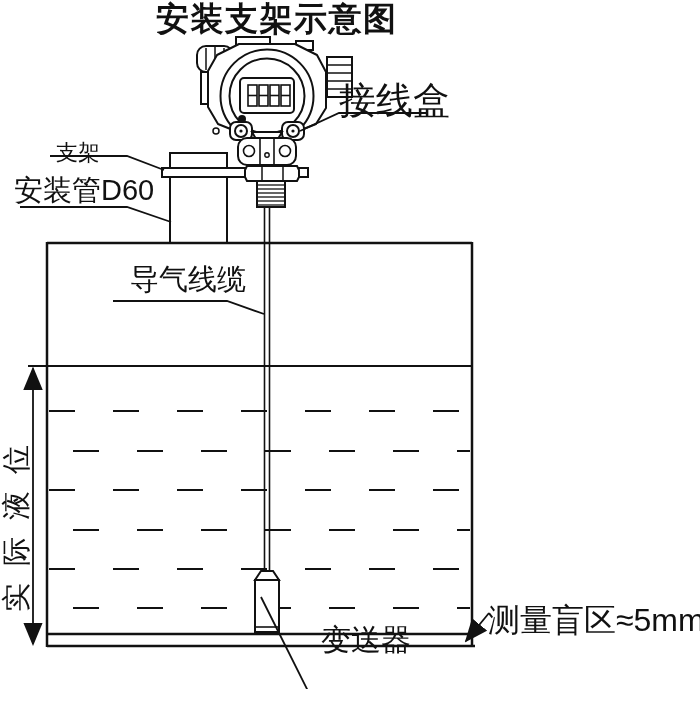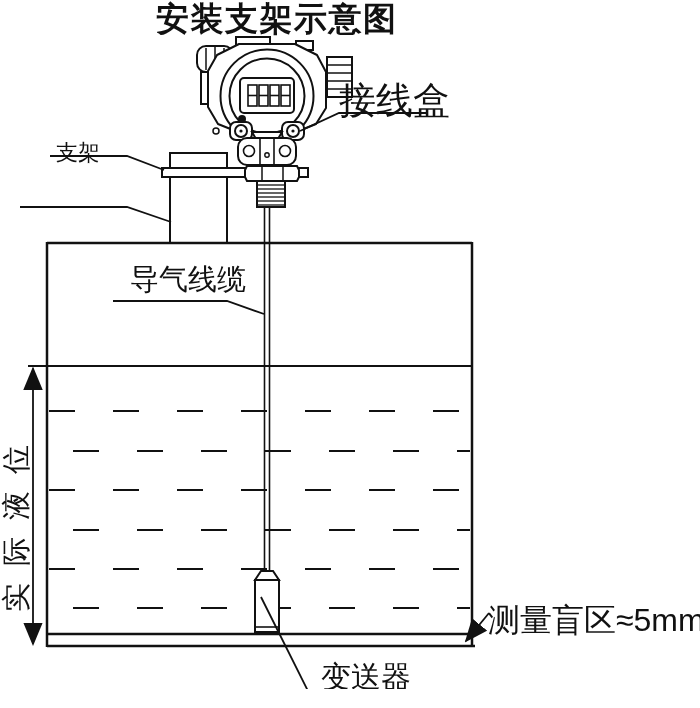--- a/index.html
+++ b/index.html
@@ -13,21 +13,21 @@
   .lbl-title{left:156px;top:2px;font-size:33px;letter-spacing:1.5px;font-weight:600;}
   .lbl-junction{left:339px;top:82px;font-size:37px;}
   .lbl-bracket{left:56px;top:121px;font-size:22px;margin-top:20px;}
   .lbl-pipe{left:14px;top:175px;font-size:29px;}
   .lbl-cable{left:130px;top:264px;font-size:29px;}
   .lbl-level{
     left:-81px;top:504px;width:196px;height:32px;text-align:center;
     font-size:29px;letter-spacing:17px;transform:rotate(-90deg);
   }
   .lbl-blind{left:488px;top:604px;font-size:32px;}
-  .lbl-transmitter{left:321px;top:661px;font-size:30px;}
+  .lbl-transmitter{left:321px;top:624px;font-size:30px;}
 </style>
 </head>
 <body>
 
 <div class="canvas">
 
   <svg class="diagram-svg" width="700" height="708" viewBox="0 0 700 708" fill="none" stroke="#111" stroke-width="2">
     <defs>
       <marker id="arrow" viewBox="0 0 12 10" refX="11" refY="5" markerWidth="13" markerHeight="11" orient="auto-start-reverse">
         <path d="M0,0 L12,5 L0,10 Z" fill="#111" stroke="none"></path>
@@ -154,18 +154,19 @@
       <polyline points="20,207 127,207 171,222"></polyline>
       <polyline points="113,301 227,301 264,314"></polyline>
       <polyline points="261,597 313,701 421,701"></polyline>
       <line x1="489" y1="613" x2="466" y2="641" marker-end="url(#arrow)"></line>
     </g>
   </svg>
 
   <div class="lbl lbl-title">安装支架示意图</div>
   <div class="lbl lbl-junction">接线盒</div>
   <div class="lbl lbl-bracket">支架</div>
+  <div class="lbl lbl-pipe">安装管D60</div>
   <div class="lbl lbl-cable">导气线缆</div>
   <div class="lbl lbl-level">实际液位</div>
   <div class="lbl lbl-blind">测量盲区≈5mm</div>
   <div class="lbl lbl-transmitter">变送器</div>
 
 </div>
 
 </body></html>

